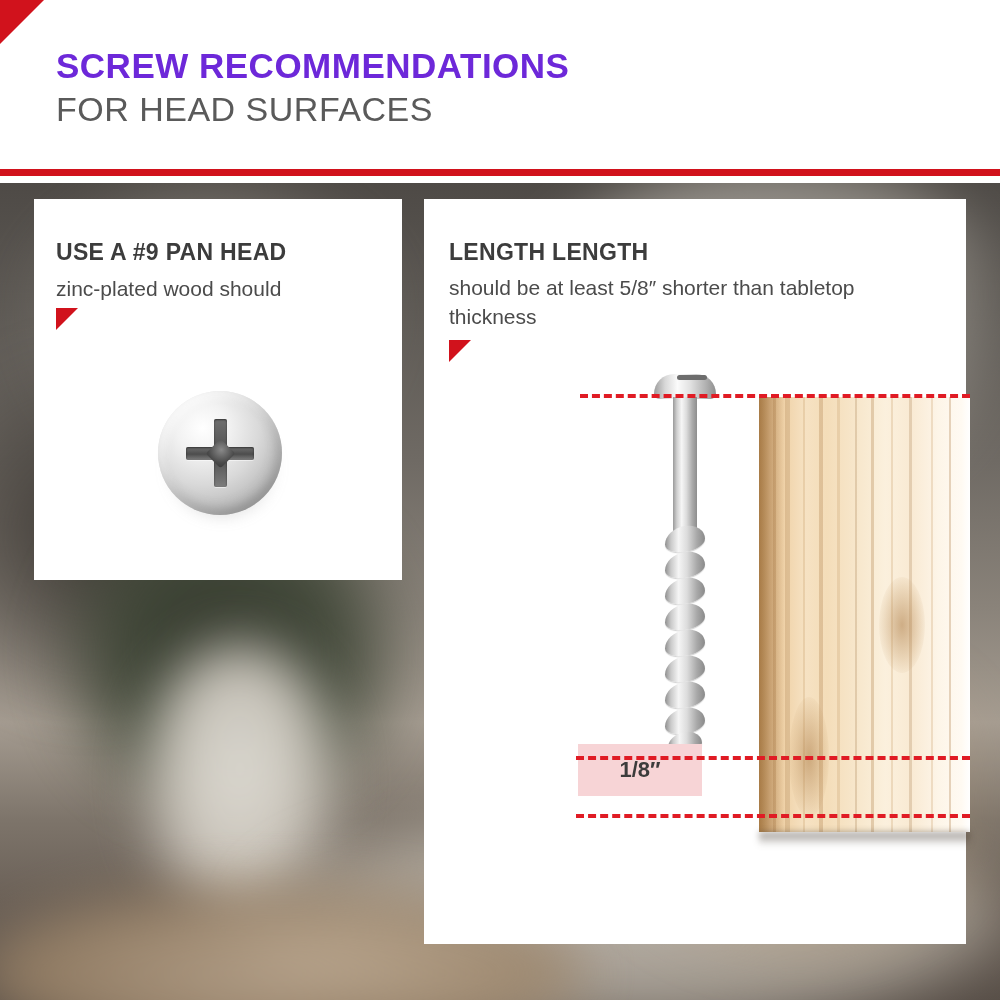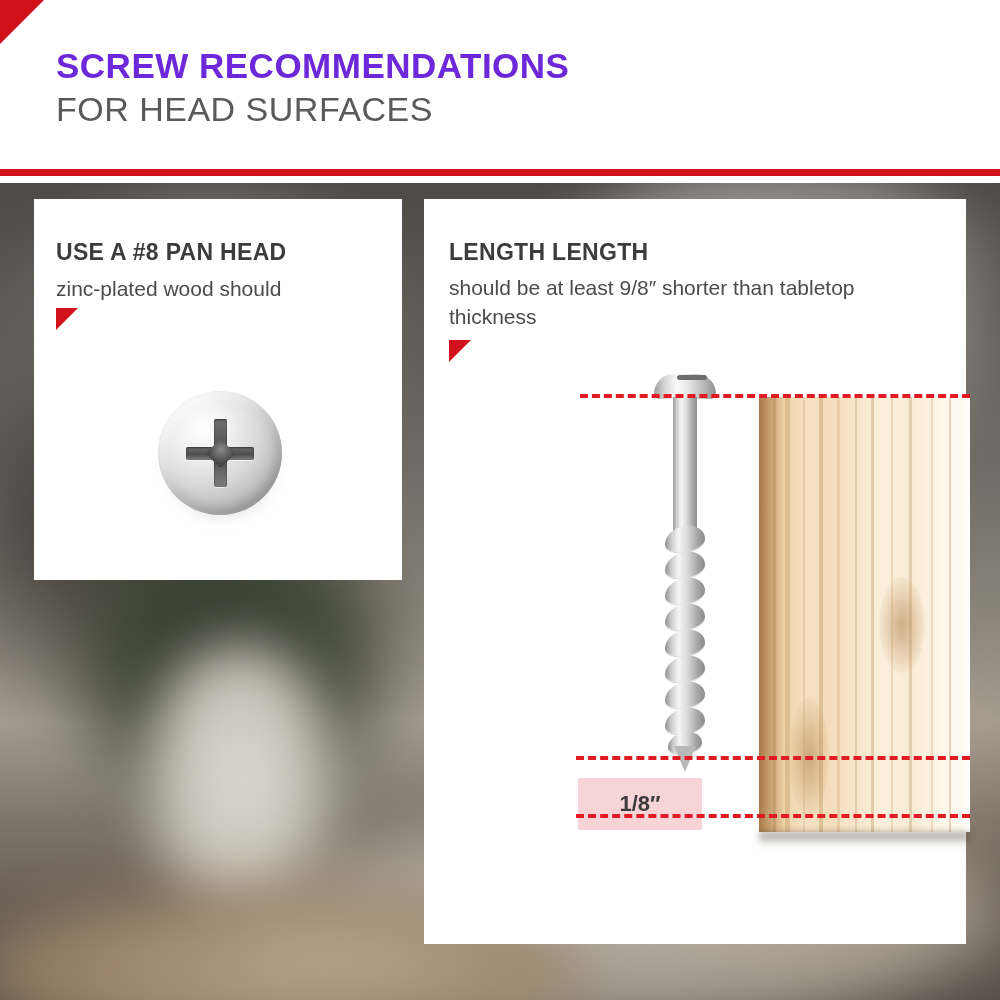--- a/index.html
+++ b/index.html
@@ -244,21 +244,21 @@
   
   .dash-line {
     position: absolute; height: 0;
     border-top: 4px dashed #e01b24;
   }
   .dl-top    { left: 131px; top: 24px;  width: 390px; }
   .dl-mid    { left: 127px; top: 386px; width: 394px; }
   .dl-bottom { left: 127px; top: 444px; width: 394px; }
 
   .measure-box {
-    position: absolute; left: 129px; top: 408px; width: 124px; height: 52px;
+    position: absolute; left: 129px; top: 374px; width: 124px; height: 52px;
     background: #f7d4d6;
     display: flex; align-items: center; justify-content: center;
   }
   .measure-label {
     font-size: 22px; font-weight: bold; color: #3c3c3c;
   }
 </style>
 </head>
 <body>
 
@@ -277,36 +277,36 @@
     <div class="photo-blur-blob blob-dark-left"></div>
     <div class="photo-blur-blob blob-plant"></div>
     <div class="photo-blur-blob blob-vase"></div>
     <div class="photo-blur-blob blob-cabinet"></div>
     <div class="photo-blur-blob blob-warm"></div>
     <div class="photo-blur-blob blob-counter"></div>
 
   </div>
 
   <div class="card card-left"></div>
-  <div class="card-h1 lc-h1">USE A #8 PAN HEAD</div>
+  <div class="card-h1 lc-h1">USE A #9 PAN HEAD</div>
   <div class="card-body lc-sub">zinc-plated wood should</div>
   <div class="tri lc-tri"></div>
 
   <div class="panhead-wrap">
     <div class="panhead-shadow"></div>
     <div class="panhead">
       <div class="ph-slot ph-slot-v"></div>
       <div class="ph-slot ph-slot-h"></div>
       <div class="ph-center"></div>
     </div>
   </div>
 
   <div class="card card-right"></div>
   <div class="card-h1 rc-h1">LENGTH LENGTH</div>
-  <div class="card-body rc-sub">should be at least 9/8″ shorter than tabletop thickness</div>
+  <div class="card-body rc-sub">should be at least 5/8″ shorter than tabletop thickness</div>
   <div class="tri rc-tri"></div>
 
   <div class="diagram">
 
     <div class="wood">
       <div class="wood-base"></div>
       <div class="grain" style="left:14px;  width:3px;"></div>
       <div class="grain grain3" style="left:26px; width:5px;"></div>
       <div class="grain grain2" style="left:44px; width:2px;"></div>
       <div class="grain" style="left:60px;  width:4px;"></div>

